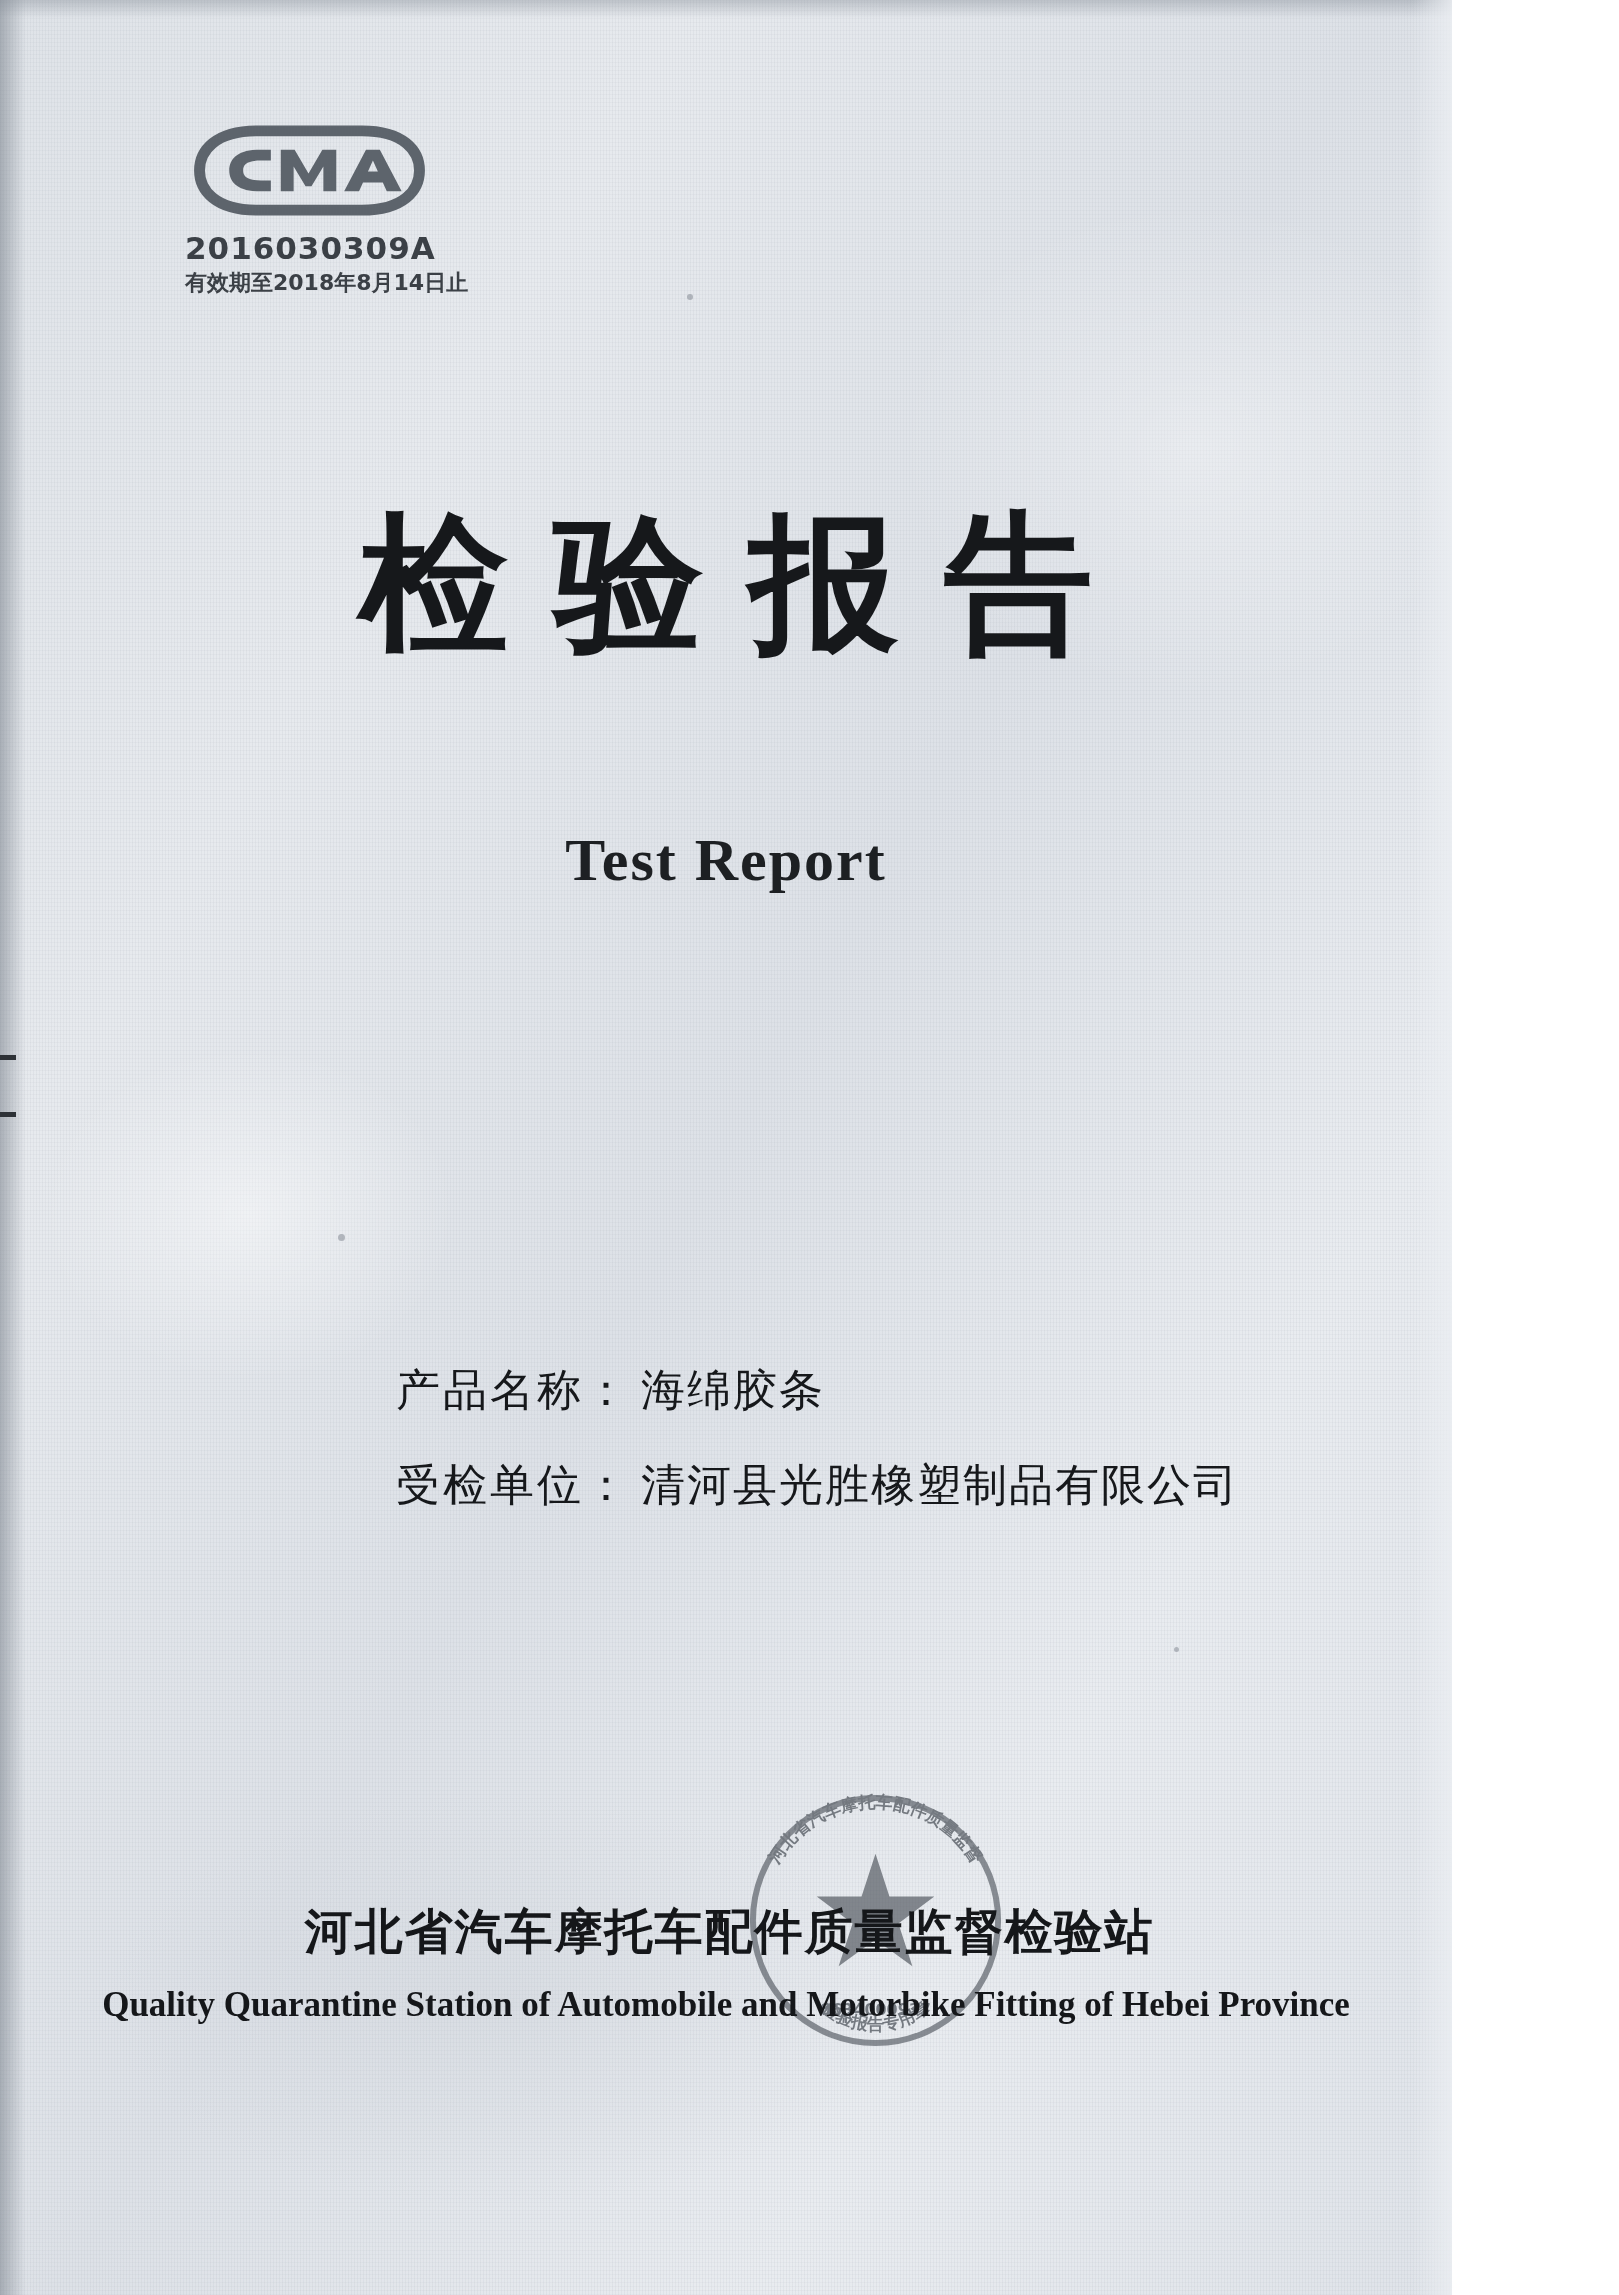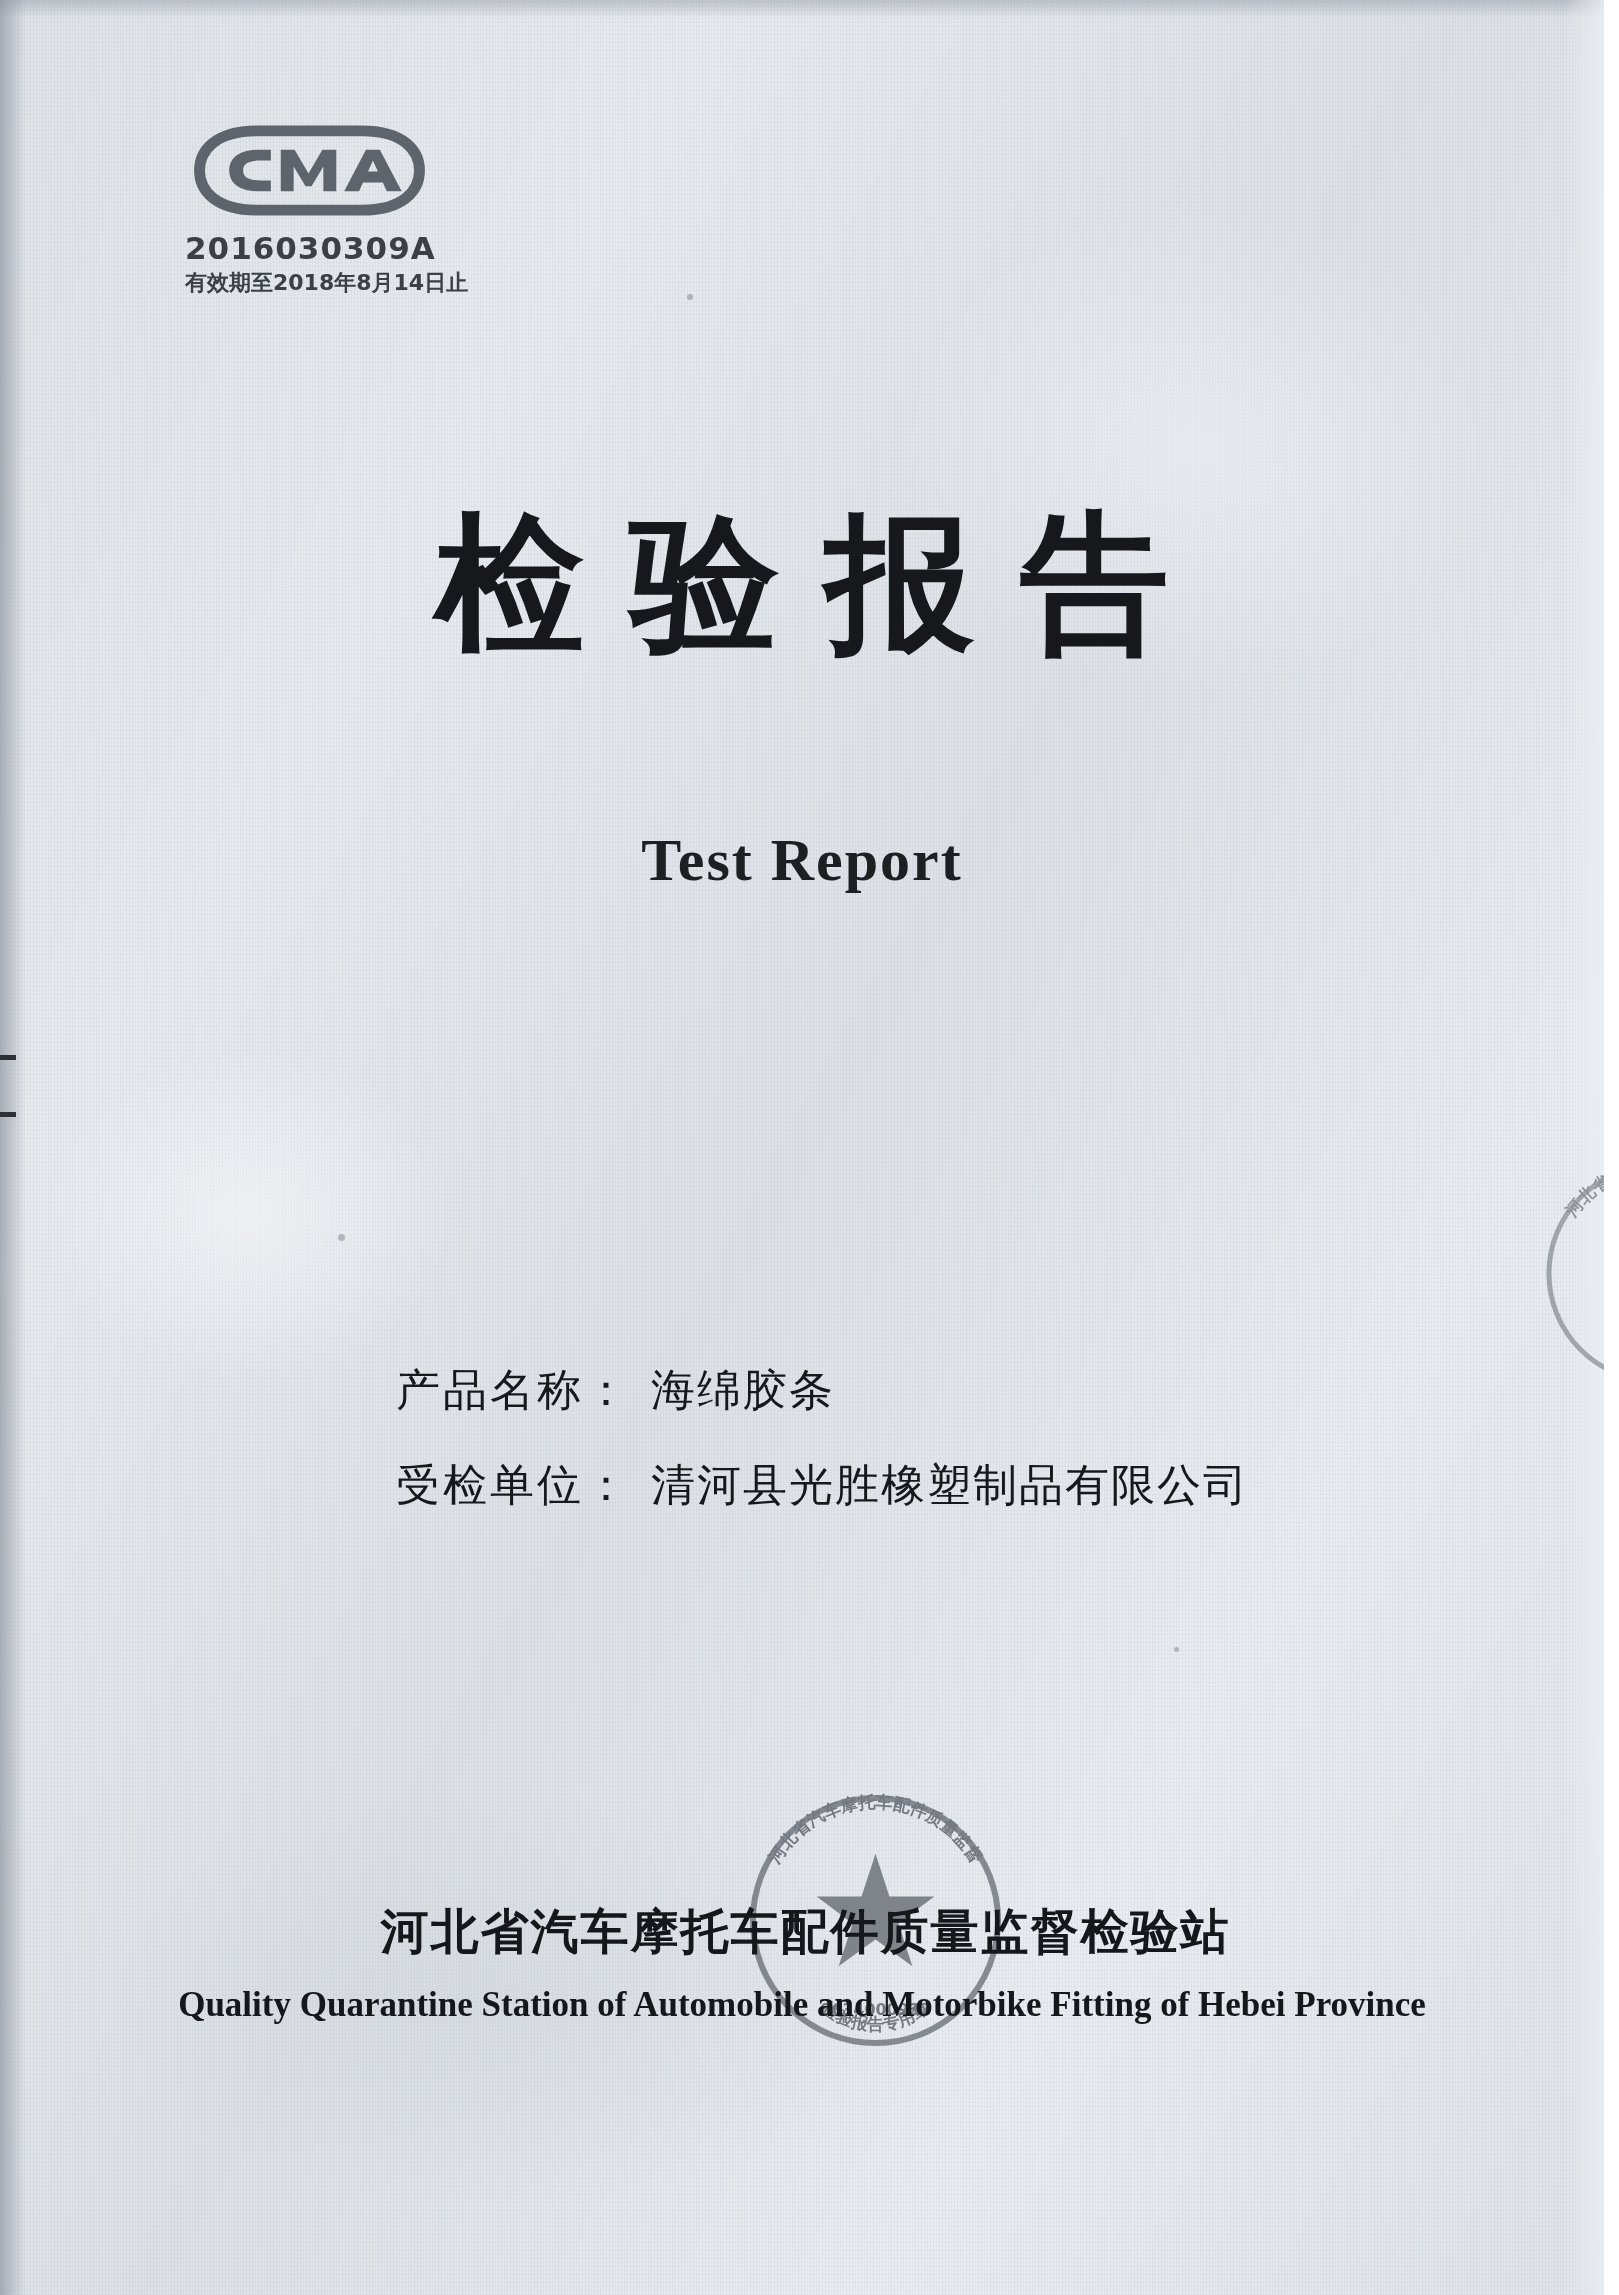--- a/index.html
+++ b/index.html
@@ -5,21 +5,21 @@
   html, body {
     margin: 0;
     padding: 0;
     background: #ffffff;
   }
   body {
     font-family: "Liberation Serif", serif;
   }
   .page {
     position: relative;
-    width: 1604px;
+    width: 1452px;
     height: 2295px;
     overflow: hidden;
     background:
       repeating-linear-gradient(90deg,
         rgba(150,158,168,0.10) 0px,
         rgba(150,158,168,0.10) 1px,
         rgba(255,255,255,0.0) 1px,
         rgba(255,255,255,0.0) 3px),
       repeating-linear-gradient(0deg,
         rgba(150,158,168,0.07) 0px,
@@ -147,21 +147,21 @@
     font-family: "DejaVu Sans", sans-serif;
     font-size: 44px;
     letter-spacing: 3px;
     color: #16181b;
   }
   .field-value {
     font-family: "DejaVu Sans", sans-serif;
     font-size: 44px;
     letter-spacing: 2px;
     color: #16181b;
-    margin-left: 20px;
+    margin-left: 10px;
   }
 
   
   .footer-cn {
     position: absolute;
     left: 0; right: 0;
     top: 1900px;
     text-align: center;
     font-family: "DejaVu Sans", sans-serif;
     font-weight: bold;

